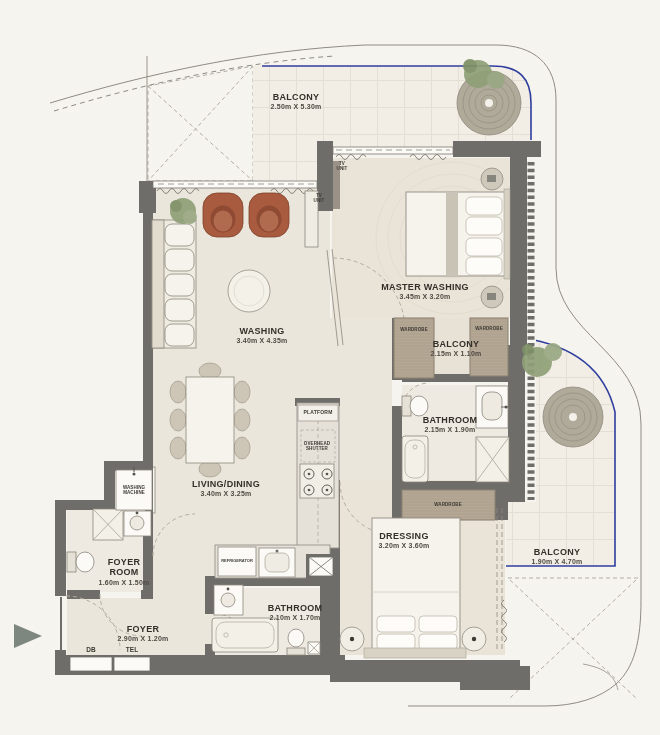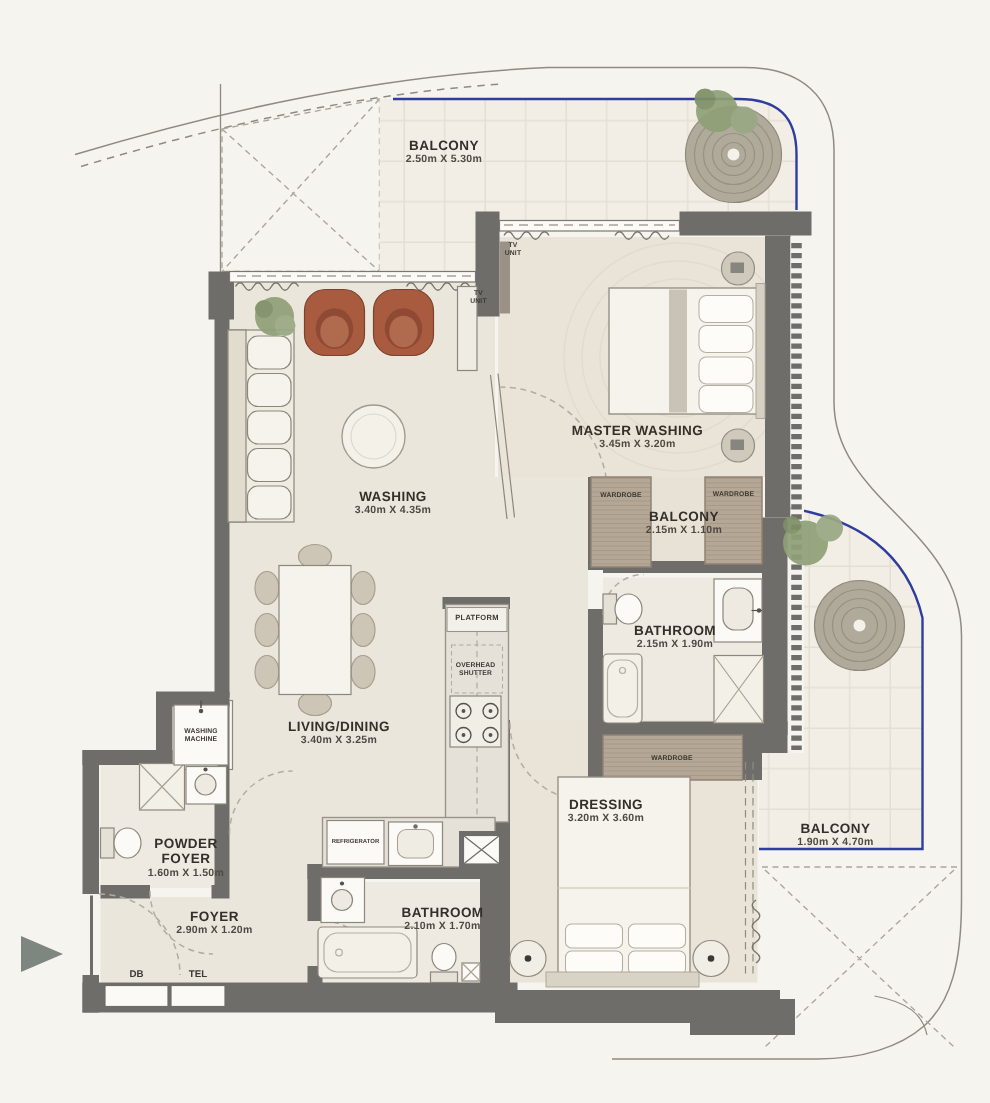--- a/index.html
+++ b/index.html
@@ -397,24 +397,24 @@
 </div>
 <div class="lbl" style="left:450px;top:425px">
   <span class="rn">BATHROOM</span>
       <span class="rd">2.15m X 1.90m</span>
 </div>
 <div class="lbl" style="left:226px;top:489px">
   <span class="rn">LIVING/DINING</span>
       <span class="rd">3.40m X 3.25m</span>
 </div>
 <div class="lbl wrap w52" style="left:124px;top:572px">
-  <span class="rn">POWDER FOYER</span>
+  <span class="rn">FOYER ROOM</span>
       <span class="rd">1.60m X 1.50m</span>
 </div>
-<div class="lbl" style="left:143px;top:616px">
+<div class="lbl" style="left:143px;top:634px">
   <span class="rn">FOYER</span>
       <span class="rd">2.90m X 1.20m</span>
 </div>
 <div class="lbl" style="left:295px;top:613px">
   <span class="rn">BATHROOM</span>
       <span class="rd">2.10m X 1.70m</span>
 </div>
 <div class="lbl" style="left:404px;top:541px">
   <span class="rn">DRESSING</span>
       <span class="rd">3.20m X 3.60m</span>

